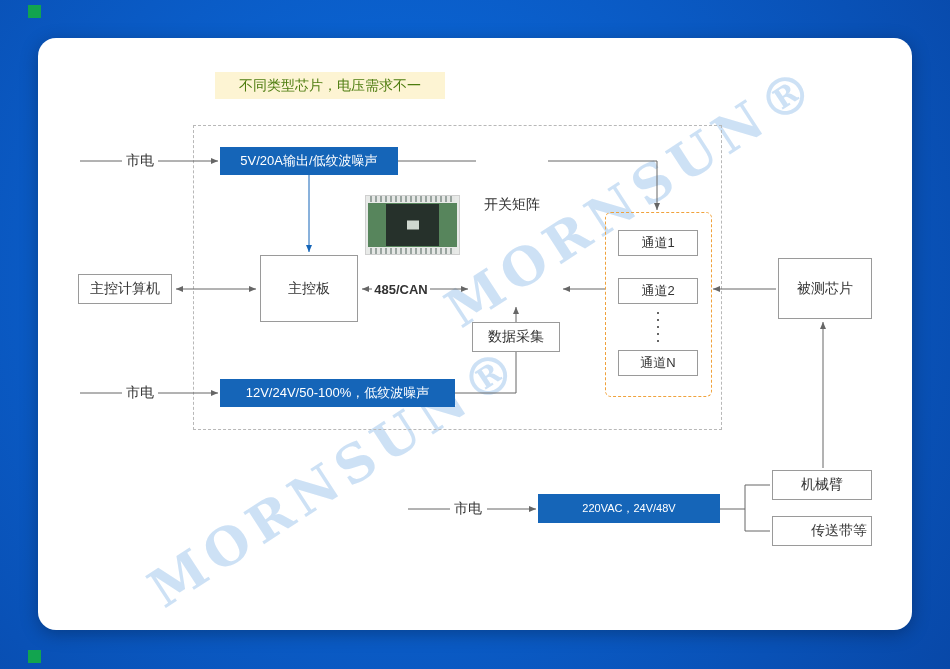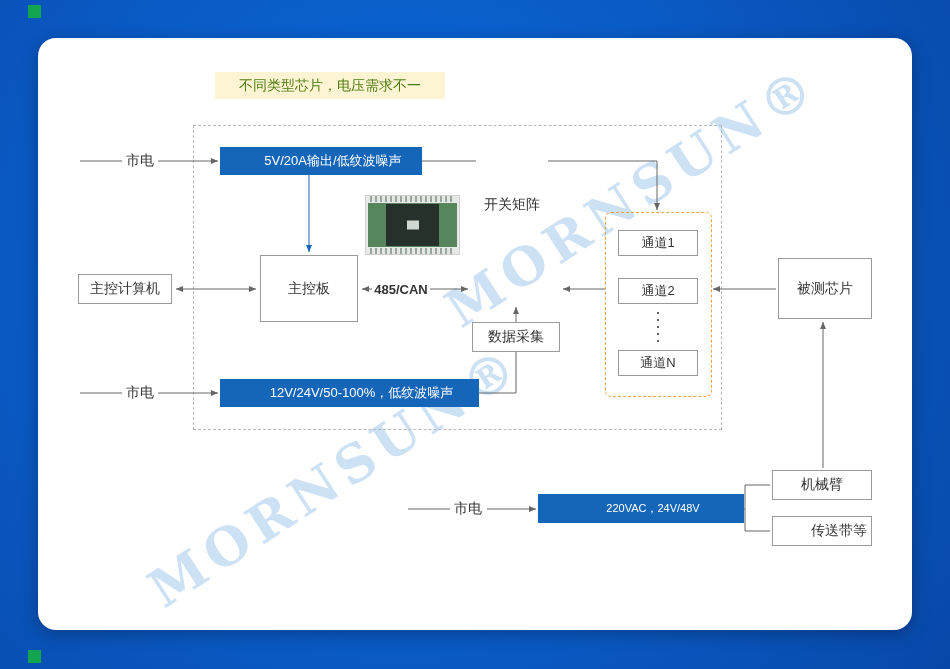--- a/index.html
+++ b/index.html
@@ -32,21 +32,21 @@
     border:1px dashed #f0a23c;border-radius:6px;
   }
   .svg-layer{position:absolute;left:0;top:0;}
   .node{
     position:absolute;background:#fff;border:1px solid #9a9a9a;color:#333;
     font-size:14px;display:flex;align-items:center;justify-content:center;
     box-sizing:border-box;
   }
   .bluebox{
     position:absolute;background:#1565b8;color:#fff;font-size:13px;
-    display:flex;align-items:center;justify-content:center;padding-left:24px;
+    display:flex;align-items:center;justify-content:center;
   }
   .lbl{
     position:absolute;color:#333;font-size:14px;text-align:center;
     display:flex;align-items:center;justify-content:center;background:#fff;
   }
   .lbl.small{font-size:13px;}
   
   .chip{position:absolute;left:365px;top:195px;width:95px;height:60px;background:#e8eae8;border:1px solid #cfcfcf;box-sizing:border-box;}
   .chip .pins{position:absolute;left:4px;right:4px;height:6px;background:repeating-linear-gradient(90deg,#9aa5a0 0 2px,#e5e7e5 2px 5px);}
   .chip .pins.top{top:0;}

